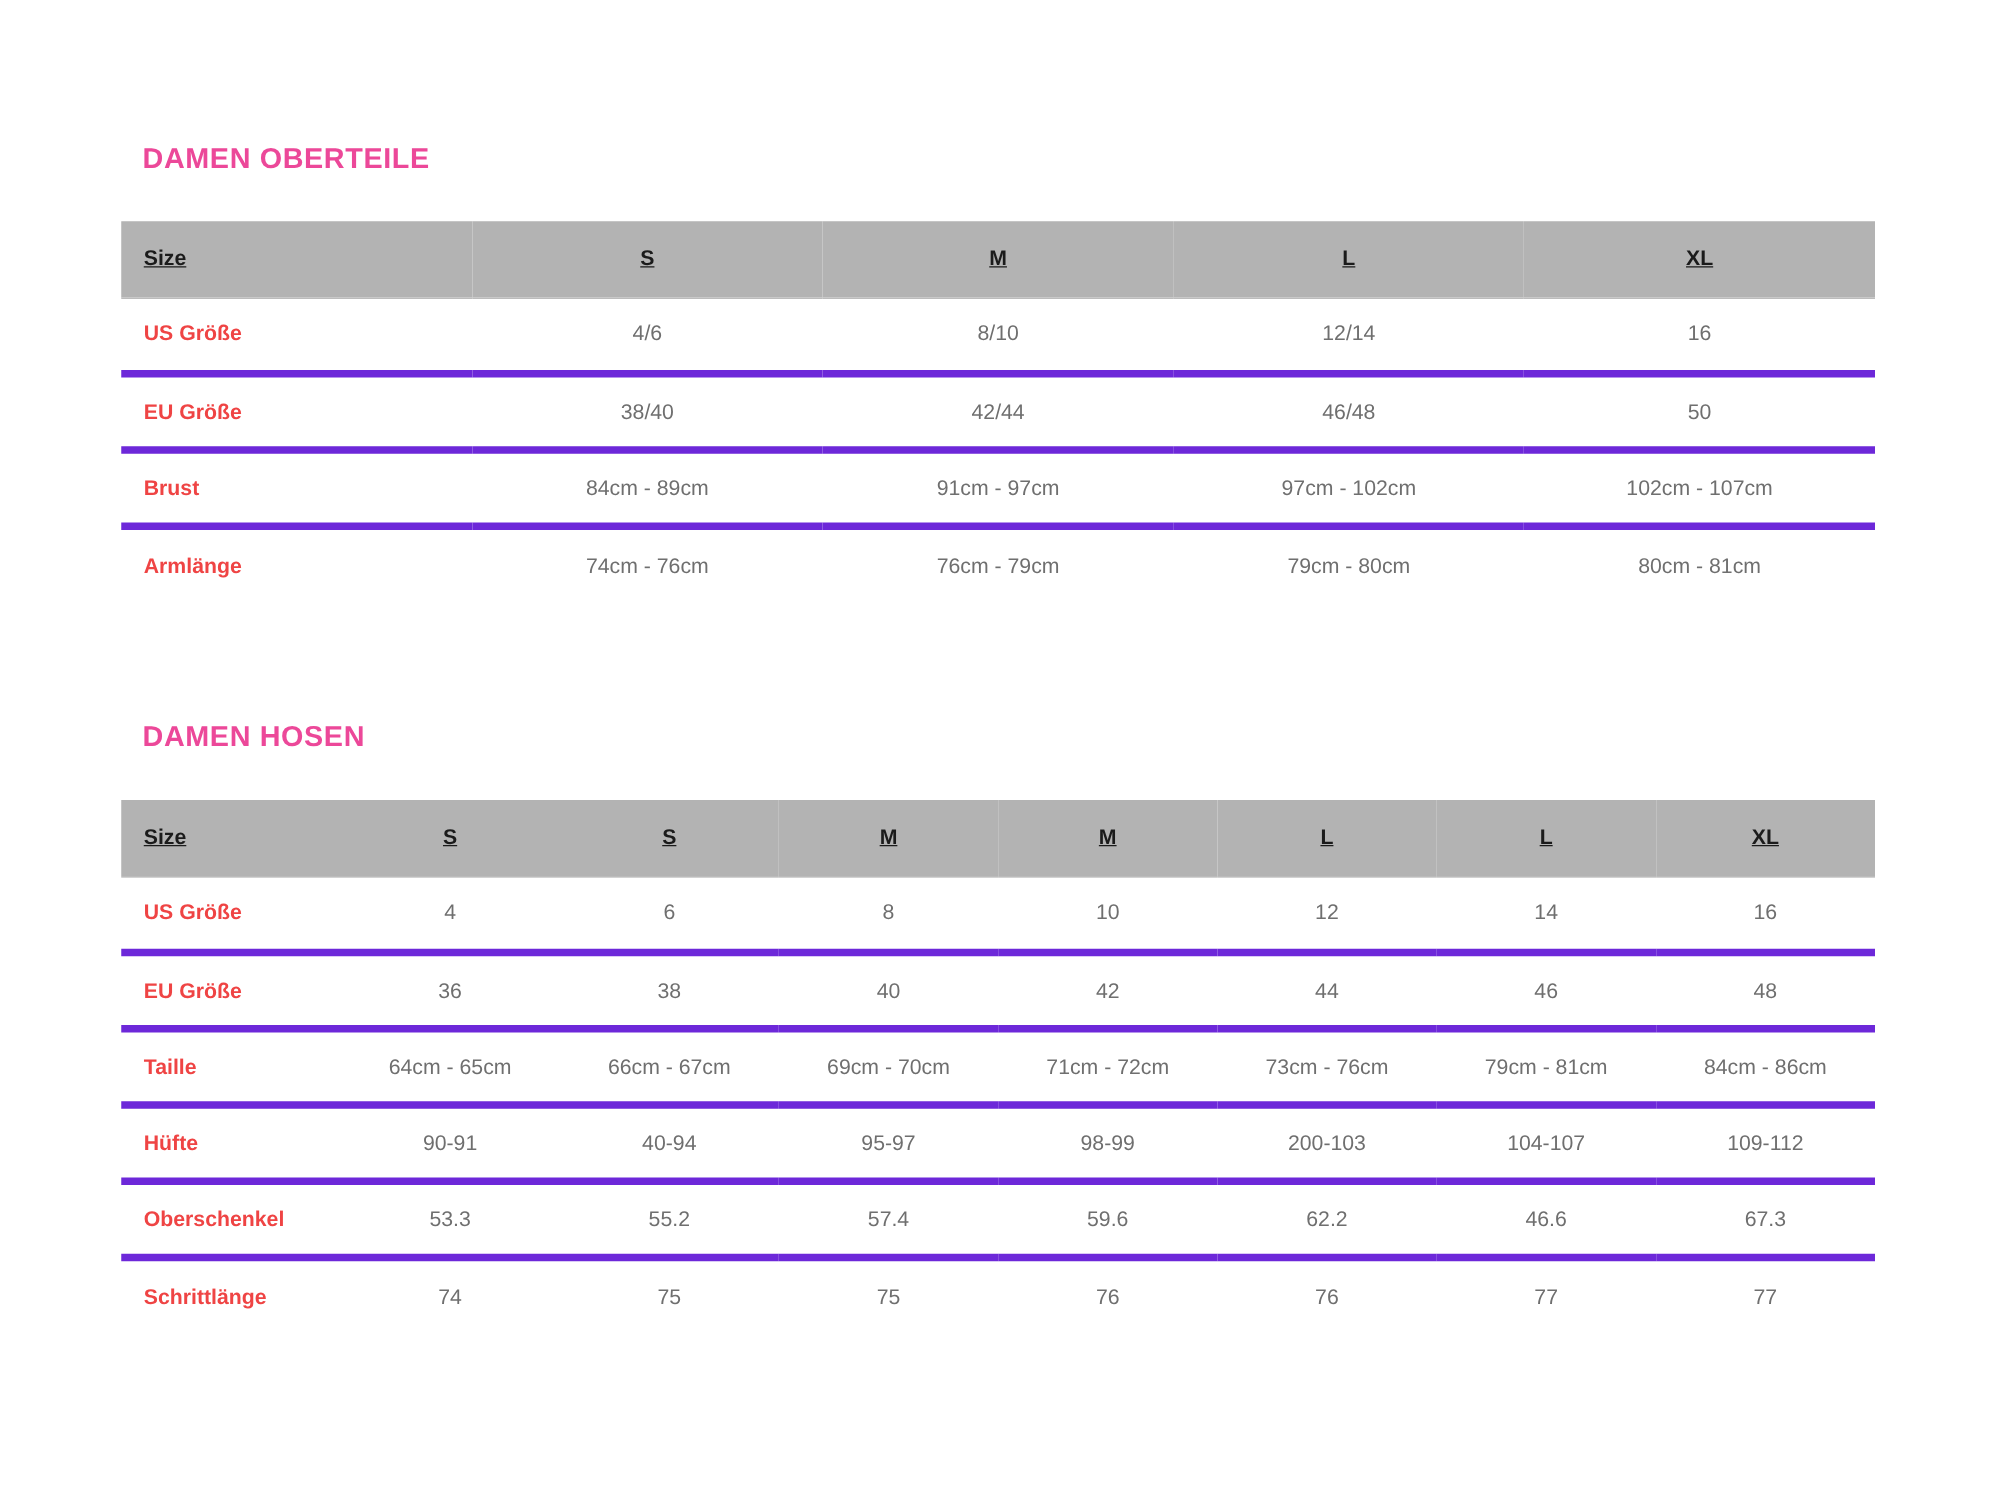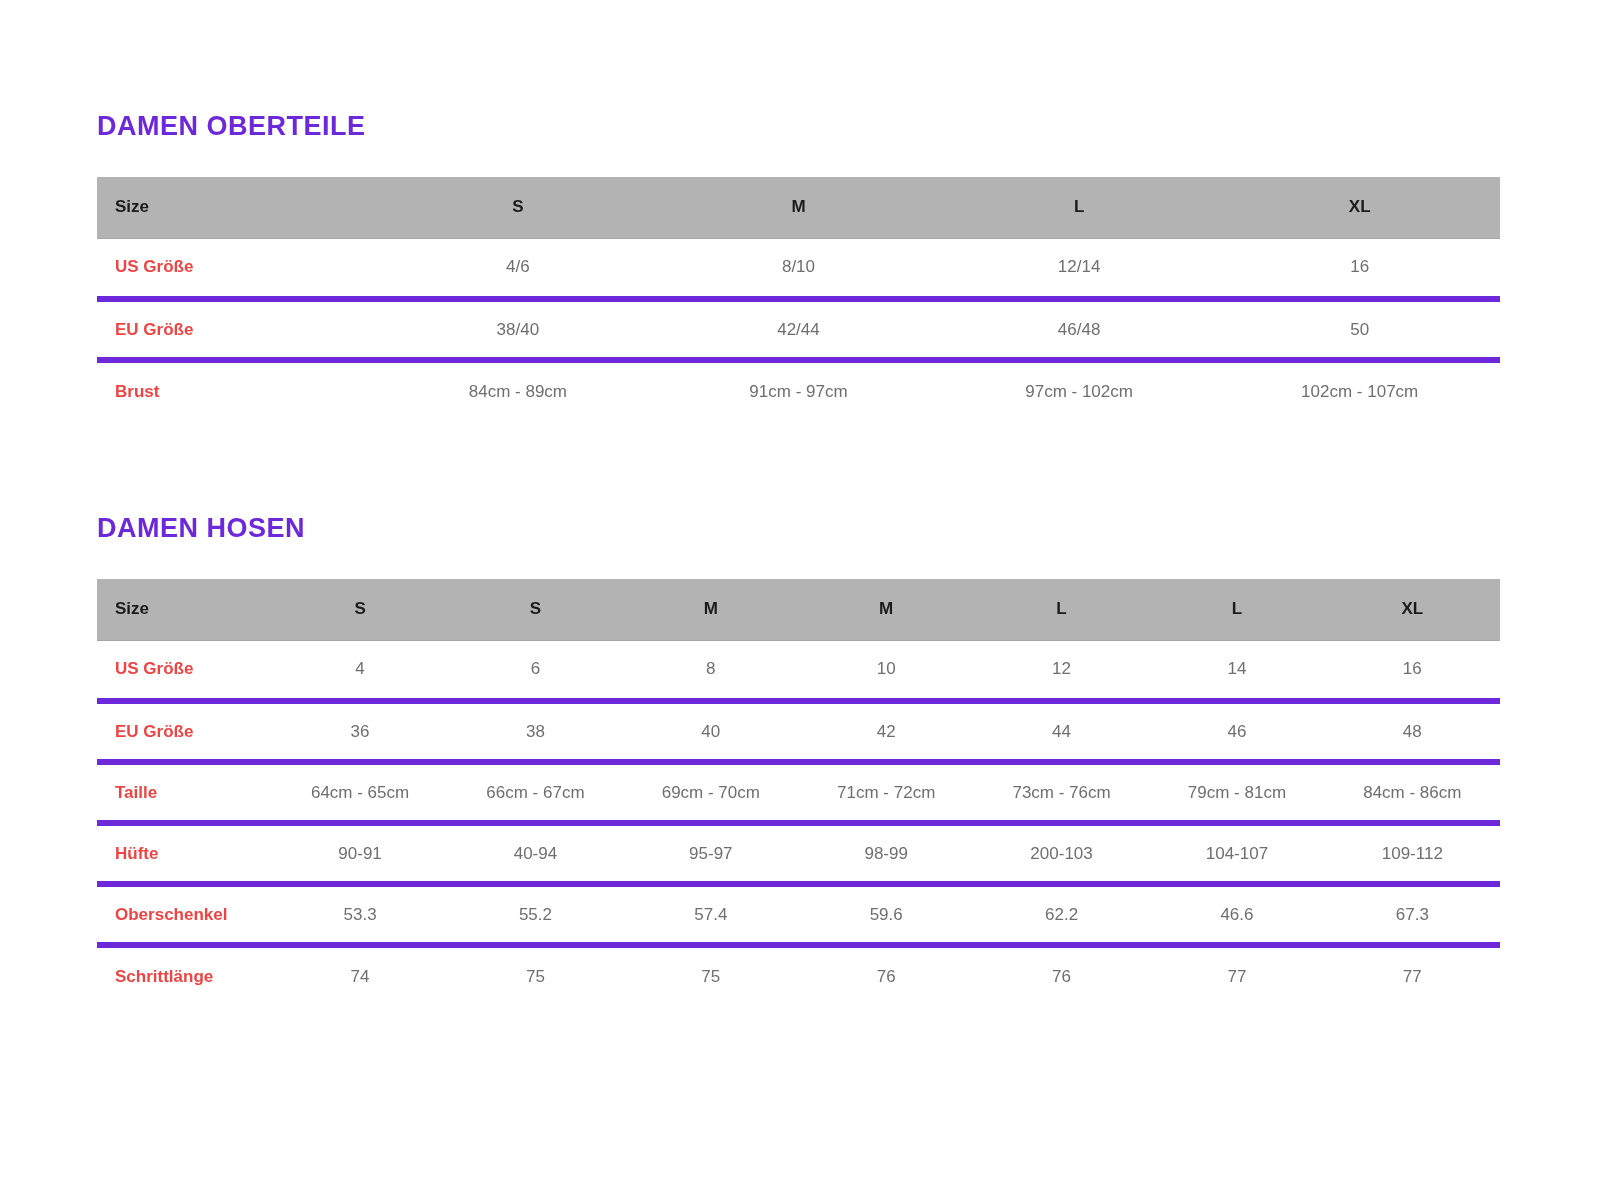--- a/index.html
+++ b/index.html
@@ -11,44 +11,45 @@
   }
   body {
     width: 1600px;
     height: 1200px;
     overflow: hidden;
   }
   .content {
     padding: 115px 97px 0 97px;
   }
   .section-title {
-    font-size: 27px;
+    font-size: 23px;
     font-weight: 700;
     letter-spacing: 0.5px;
-    color: #6d28d9;
+    color: #ec4899;
     line-height: 22px;
-    margin: 0 0 40px 0;
+    margin: 0 0 40px 17px;
   }
   .section-hosen {
     margin-top: 96px;
   }
   table.size-table {
     width: 1403px;
     border-collapse: collapse;
     table-layout: fixed;
   }
   table.size-table thead th {
     background: #b3b3b3;
     height: 61px;
     font-size: 17px;
     font-weight: 700;
     color: #1b1b1b;
     text-align: center;
     padding: 0;
     border-bottom: 1px solid #a6a6a6;
+    text-decoration: underline;
   }
   table.size-table thead th:first-child {
     text-align: left;
     padding-left: 18px;
   }
   table.size-table tbody td {
     height: 61px;
     font-size: 17px;
     font-weight: 400;
     color: #6f6f6f;
@@ -98,20 +99,27 @@
           <td>46/48</td>
           <td>50</td>
         </tr>
         <tr>
           <td>Brust</td>
           <td>84cm - 89cm</td>
           <td>91cm - 97cm</td>
           <td>97cm - 102cm</td>
           <td>102cm - 107cm</td>
         </tr>
+        <tr>
+          <td>Armlänge</td>
+          <td>74cm - 76cm</td>
+          <td>76cm - 79cm</td>
+          <td>79cm - 80cm</td>
+          <td>80cm - 81cm</td>
+        </tr>
       </tbody>
     </table>
   </div>
 
   <div class="section section-hosen">
     <h2 class="section-title">DAMEN HOSEN</h2>
     <table class="size-table">
       <thead>
         <tr>
           <th>Size</th>

